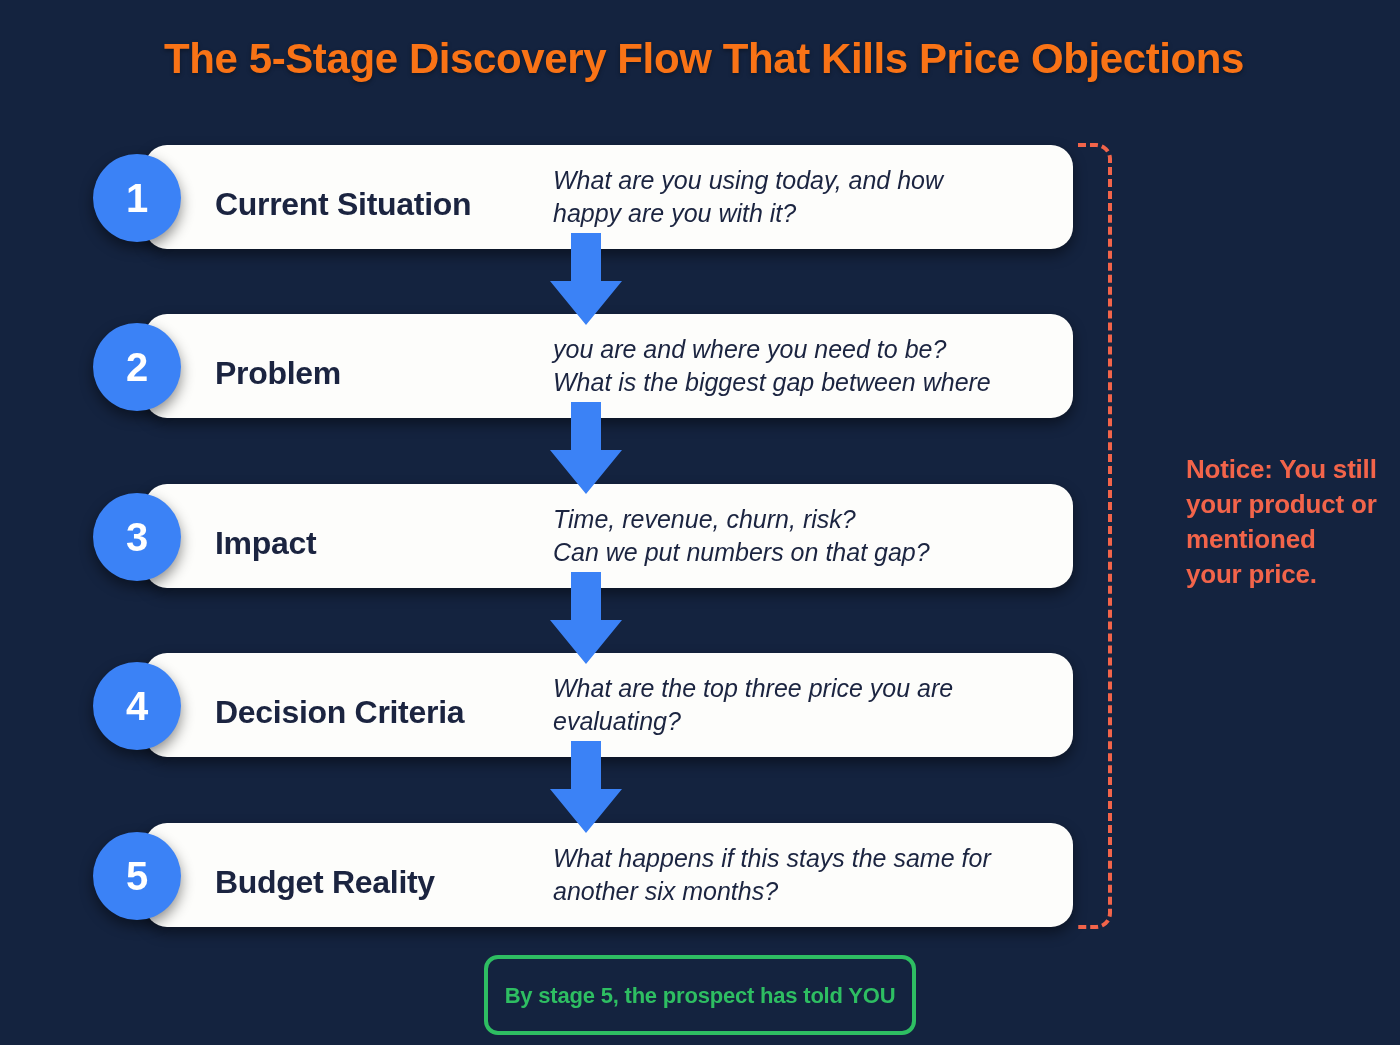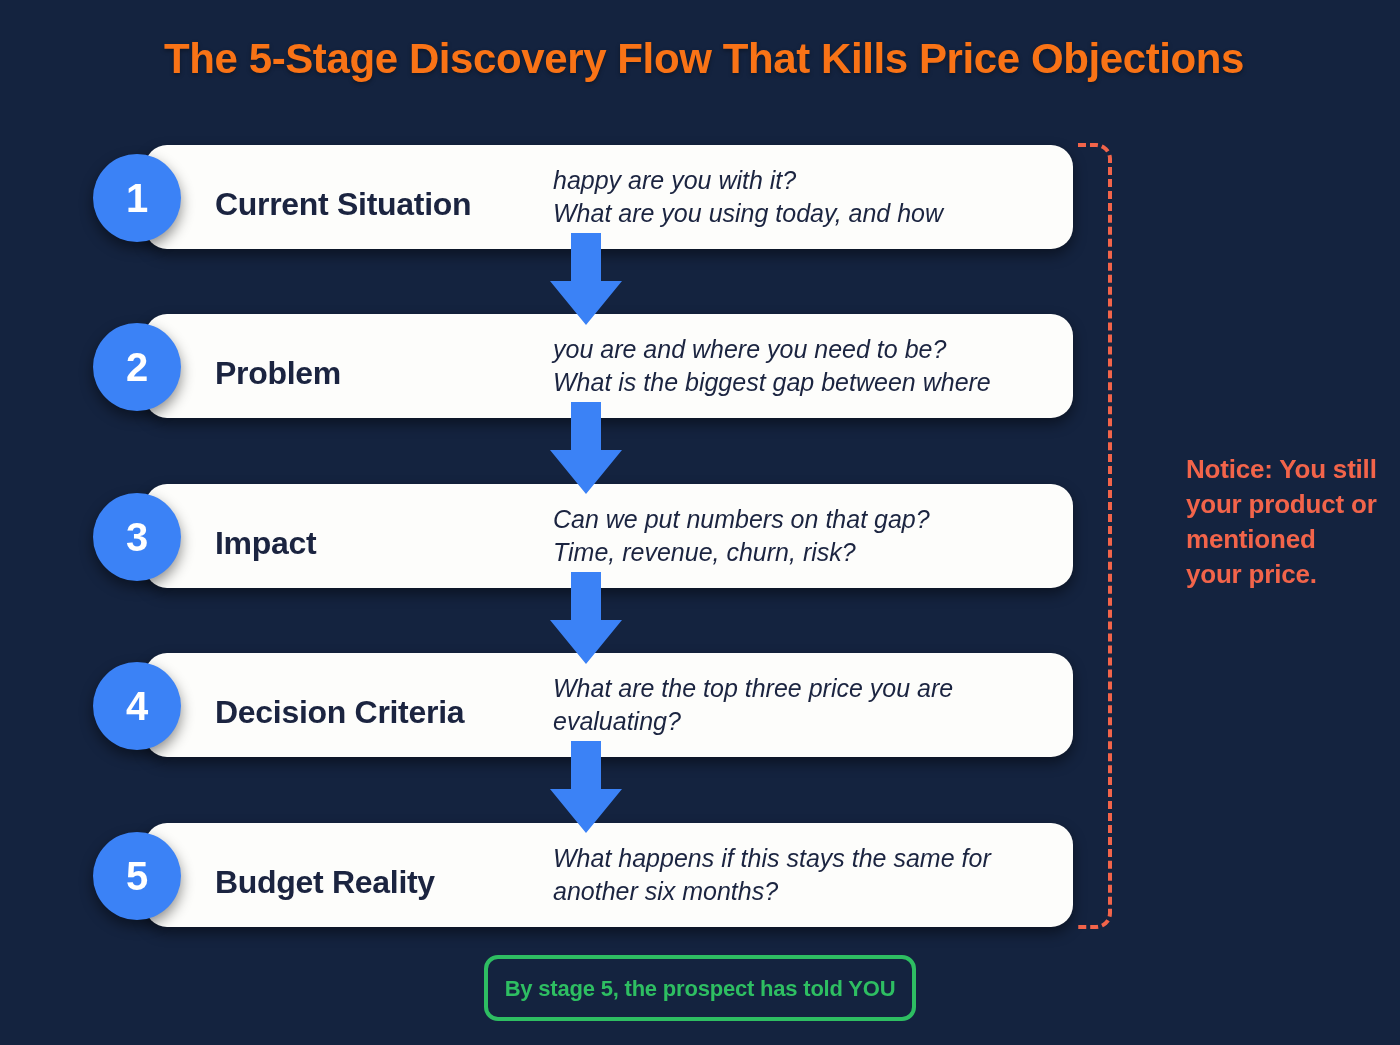--- a/index.html
+++ b/index.html
@@ -147,21 +147,21 @@
     letter-spacing: -0.2px;
     margin-left: 48px;
   }
 
   
   #outcome-callout {
     position: absolute;
     left: 484px;
     top: 955px;
     width: 432px;
-    height: 66px;
+    height: 80px;
     border: 4px solid #2ebe62;
     border-radius: 14px;
     box-sizing: border-box;
     display: flex;
     align-items: center;
     justify-content: center;
     text-align: center;
   }
   #outcome-text {
     color: #2ebe62;
@@ -181,22 +181,22 @@
   <div id="page-title">The 5-Stage Discovery Flow That Kills Price Objections</div>
 
   <div id="notice-bracket"></div>
 
   <div class="stage-row" style="top:145px;">
     <div class="stage-card"></div>
     <div class="stage-badge">1</div>
     <div class="stage-label">Current Situation</div>
     <div class="stage-question">
       <div>
+        <span>What are you using today, and how</span>
         <span>happy are you with it?</span>
-        <span>What are you using today, and how</span>
       </div>
     </div>
   </div>
 
   <div class="flow-arrow" style="top:233px;">
     <svg viewBox="0 0 72 92" xmlns="http://www.w3.org/2000/svg">
       <path d="M21 0 H51 V48 H72 L36 92 L0 48 H21 Z" fill="#3b82f6"></path>
     </svg>
   </div>
 
@@ -217,22 +217,22 @@
       <path d="M21 0 H51 V48 H72 L36 92 L0 48 H21 Z" fill="#3b82f6"></path>
     </svg>
   </div>
 
   <div class="stage-row" style="top:484px;">
     <div class="stage-card"></div>
     <div class="stage-badge">3</div>
     <div class="stage-label">Impact</div>
     <div class="stage-question">
       <div>
+        <span>Time, revenue, churn, risk?</span>
         <span>Can we put numbers on that gap?</span>
-        <span>Time, revenue, churn, risk?</span>
       </div>
     </div>
   </div>
 
   <div class="flow-arrow" style="top:572px;">
     <svg viewBox="0 0 72 92" xmlns="http://www.w3.org/2000/svg">
       <path d="M21 0 H51 V48 H72 L36 92 L0 48 H21 Z" fill="#3b82f6"></path>
     </svg>
   </div>
 

